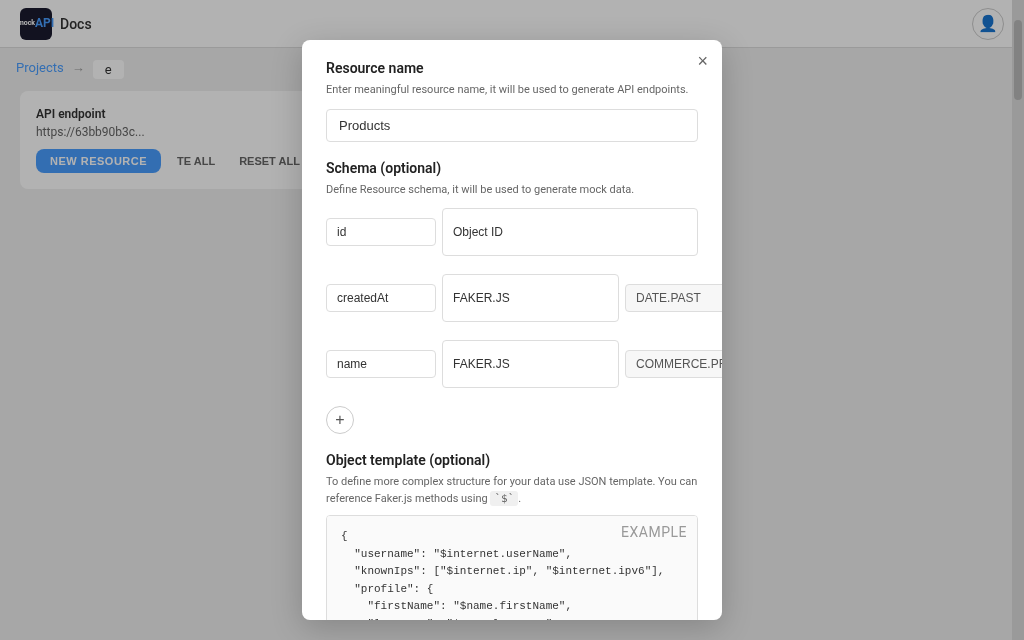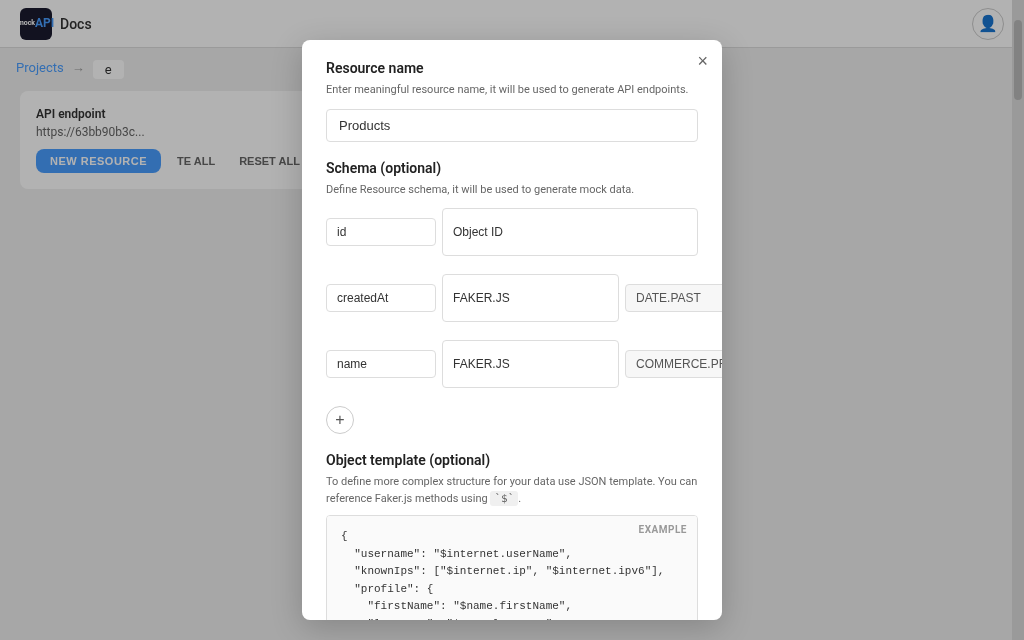--- a/index.html
+++ b/index.html
@@ -314,23 +314,23 @@
       border-radius: 4px;
       margin-bottom: 8px;
       overflow: hidden;
       position: relative;
     }
 
     .code-example-label {
       position: absolute;
       top: 8px;
       right: 10px;
-      font-size: 10px;
+      font-size: 14px;
       color: #999;
-      font-weight: 700;
+      font-weight: 400;
       letter-spacing: 0.5px;
     }
 
     .code-box {
       background: #fafafa;
       padding: 12px 14px;
       font-family: 'Courier New', monospace;
       font-size: 11px;
       color: #333;
       line-height: 1.6;

